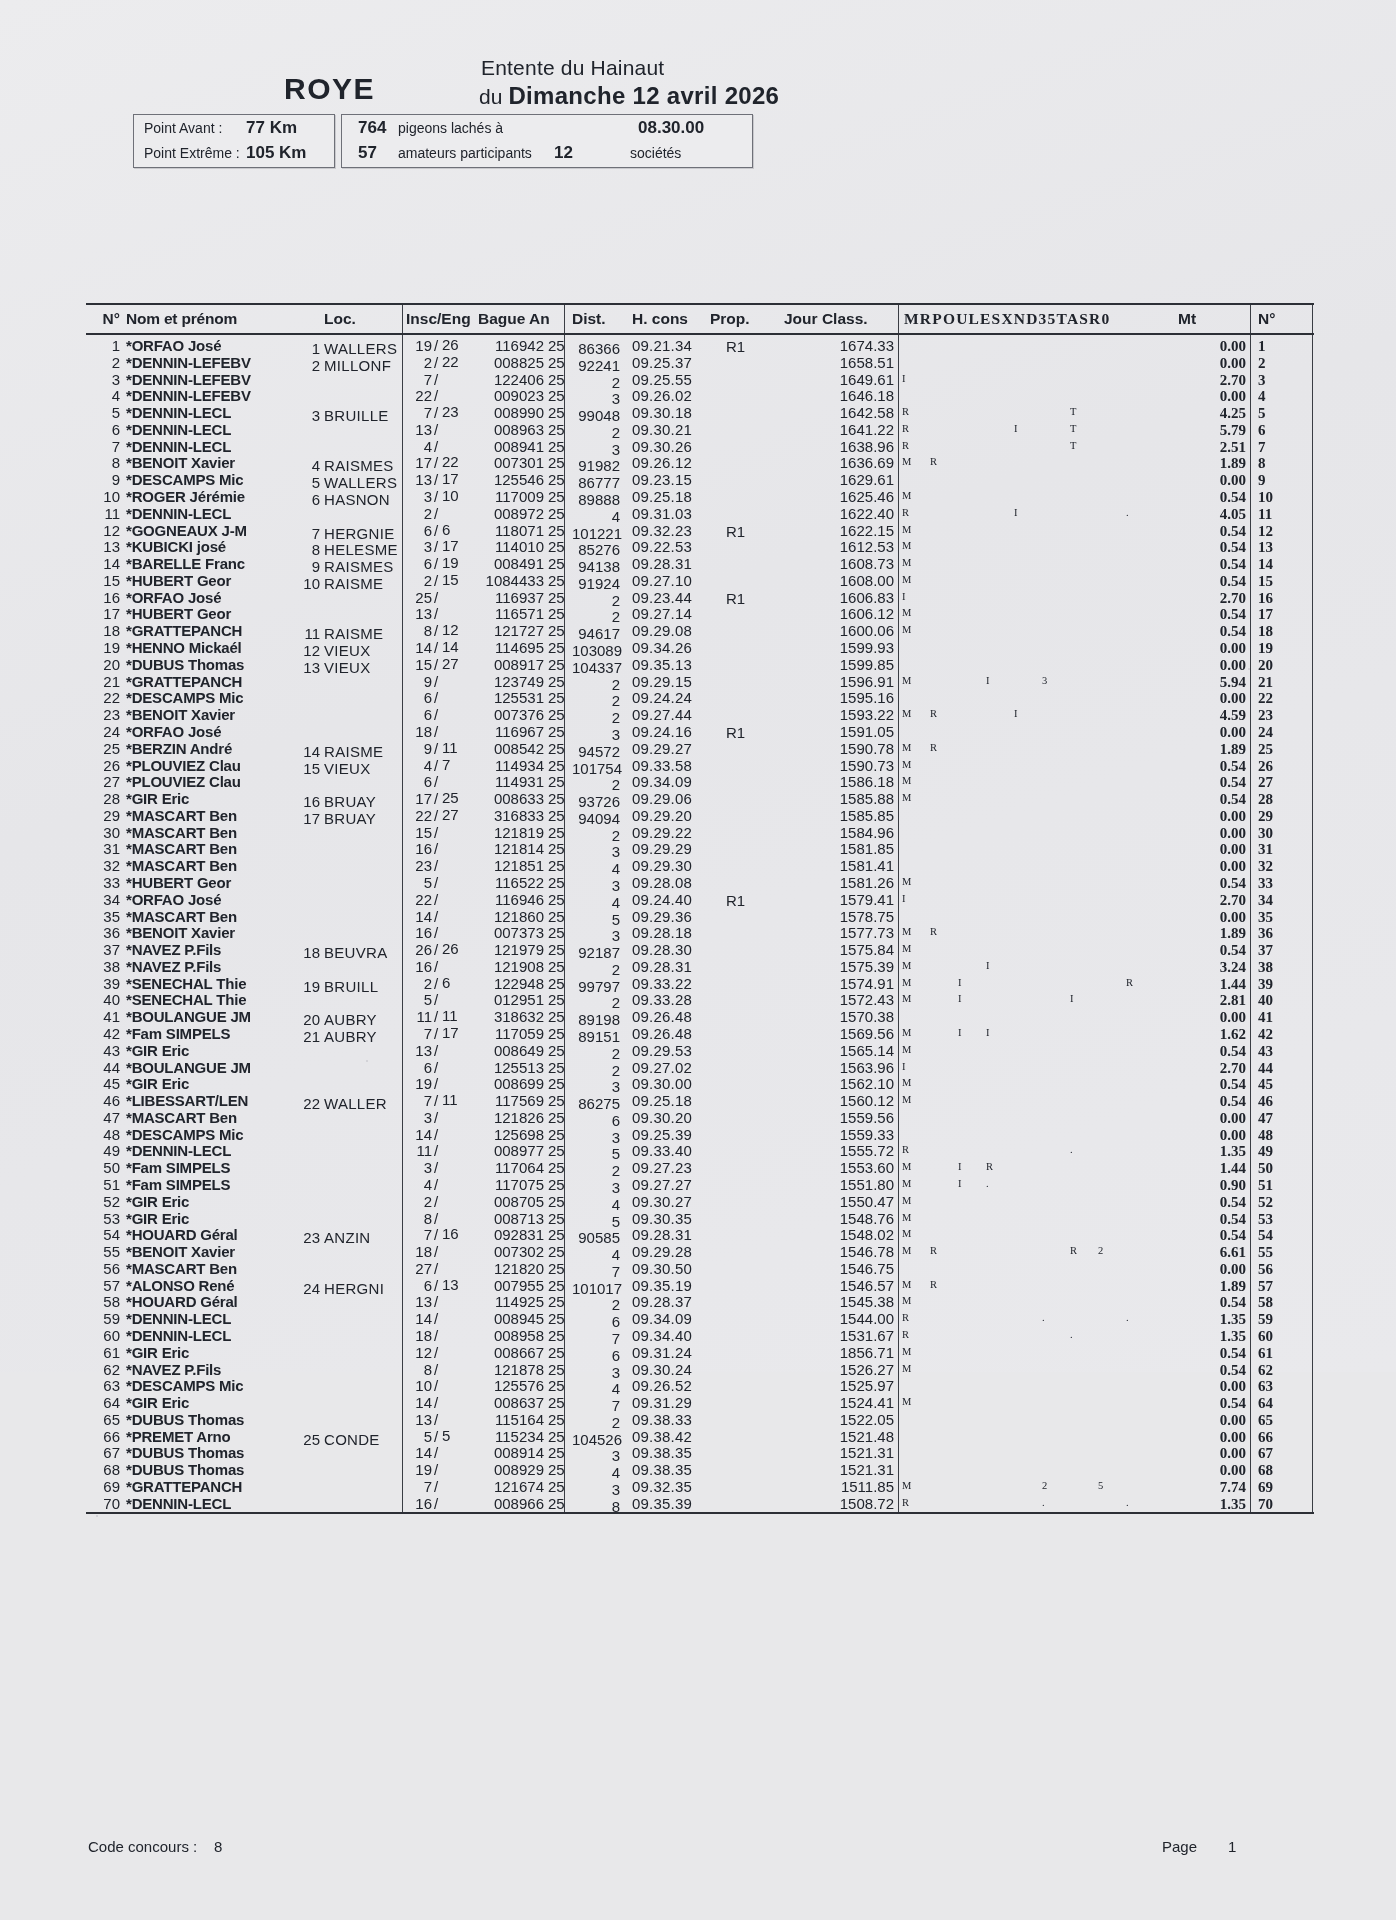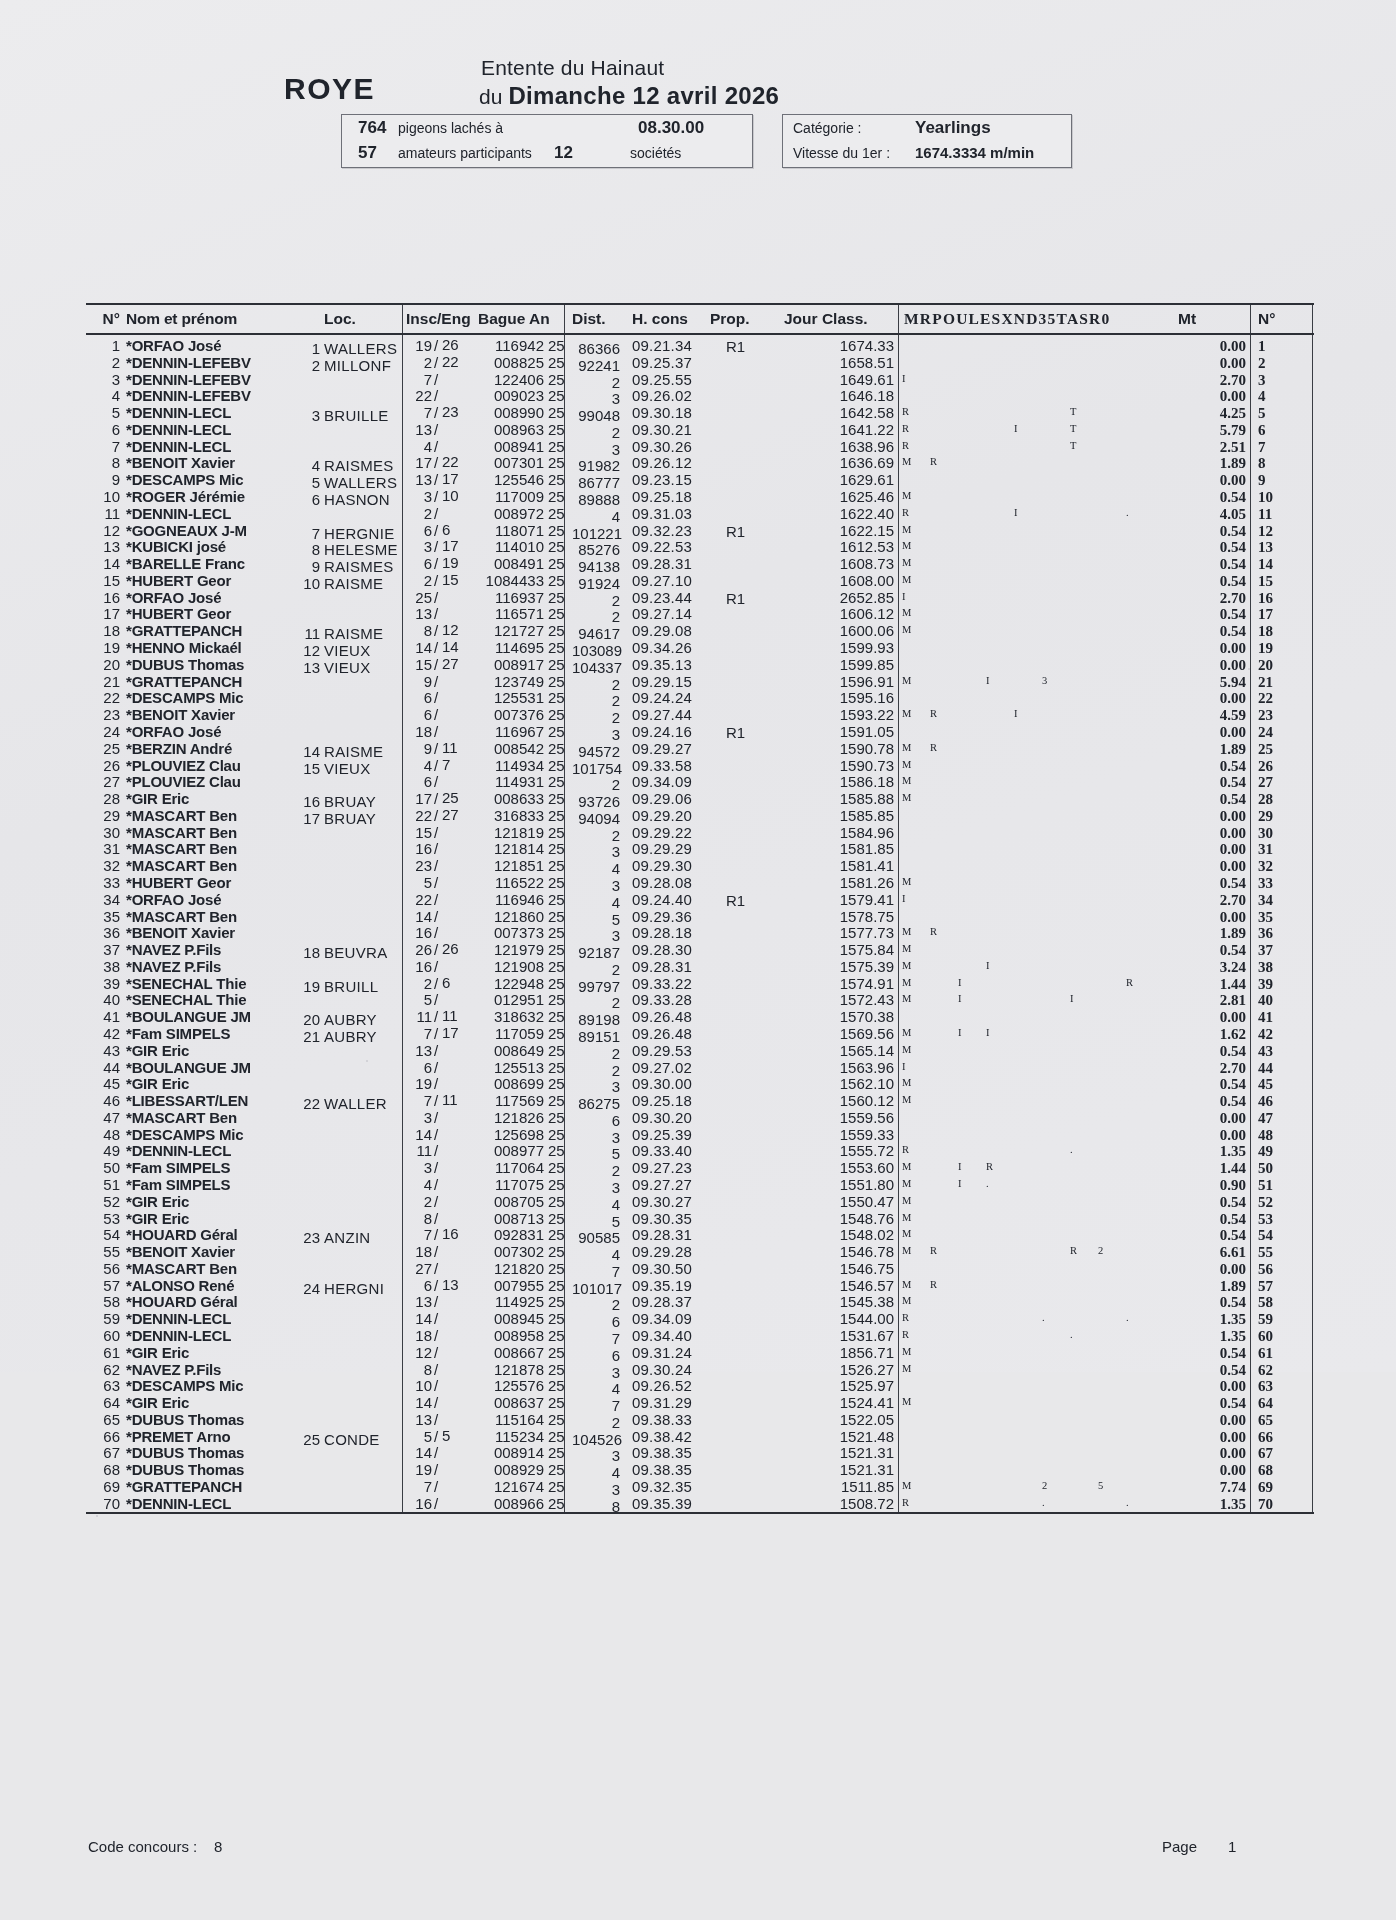--- a/index.html
+++ b/index.html
@@ -215,45 +215,45 @@
     <div class="venue">ROYE</div>
     <div class="club">Entente du Hainaut</div>
     <div class="date-line">
       <span class="du">du</span>
       <span class="date">Dimanche 12 avril 2026</span>
     </div>
   </div>
 
   <div class="info-row">
 
+    <div class="ibox b1">
+      <div class="iline r1">
+        <span class="lbl">Point Avant :</span>
+        <span class="val">77 Km</span>
+      </div>
+      <div class="iline r2">
+        <span class="lbl">Point Extrême :</span>
+        <span class="val">105 Km</span>
+      </div>
+    </div>
 
     <div class="ibox b2">
       <div class="iline r1">
         <span class="val">764</span>
         <span class="lbl">pigeons lachés à</span>
         <span class="val val3" style="left:296px;">08.30.00</span>
       </div>
       <div class="iline r2">
         <span class="val">57</span>
         <span class="lbl">amateurs participants</span>
         <span class="val val2">12</span>
         <span class="lbl lbl3">sociétés</span>
       </div>
     </div>
 
-    <div class="ibox b3">
-      <div class="iline r1">
-        <span class="lbl">Catégorie :</span>
-        <span class="val">Yearlings</span>
-      </div>
-      <div class="iline r2">
-        <span class="lbl">Vitesse du 1er :</span>
-        <span class="valsm" style="left:132px;">1674.3334 m/min</span>
-      </div>
-    </div>
   </div>
 
   <div class="table-wrap">
 
     <div class="thead">
       <span class="cell c-rank">N°</span>
       <span class="cell c-name">Nom et prénom</span>
       <span class="cell" style="left:238px;">Loc.</span>
       <span class="cell" style="left:320px;">Insc/Eng</span>
       <span class="cell" style="left:392px;">Bague An</span>
@@ -525,21 +525,21 @@
         <div class="trow" style="position: absolute; left: 0px; right: 0px; top: 254.7px;">
           <span class="cell c-rank">16</span>
           <span class="cell c-name">*ORFAO José</span>
           <span class="cell c-insc">25</span>
           <span class="cell c-slash">/</span>
           <span class="cell c-bague">116937</span>
           <span class="cell c-an">25</span>
           <span class="cell c-dist" style="top:3px;">2</span>
           <span class="cell c-hcons">09.23.44</span>
           <span class="cell c-prop" style="top:1px;">R1</span>
-          <span class="cell c-class">2652.85</span>
+          <span class="cell c-class">1606.83</span>
           <span class="cell c-mt">2.70</span>
           <span class="cell c-num2">16</span>
           <span class="flagchar" style="left: 816px;">I</span>
         </div>
         <div class="trow" style="position: absolute; left: 0px; right: 0px; top: 271.48px;">
           <span class="cell c-rank">17</span>
           <span class="cell c-name">*HUBERT Geor</span>
           <span class="cell c-insc">13</span>
           <span class="cell c-slash">/</span>
           <span class="cell c-bague">116571</span>

